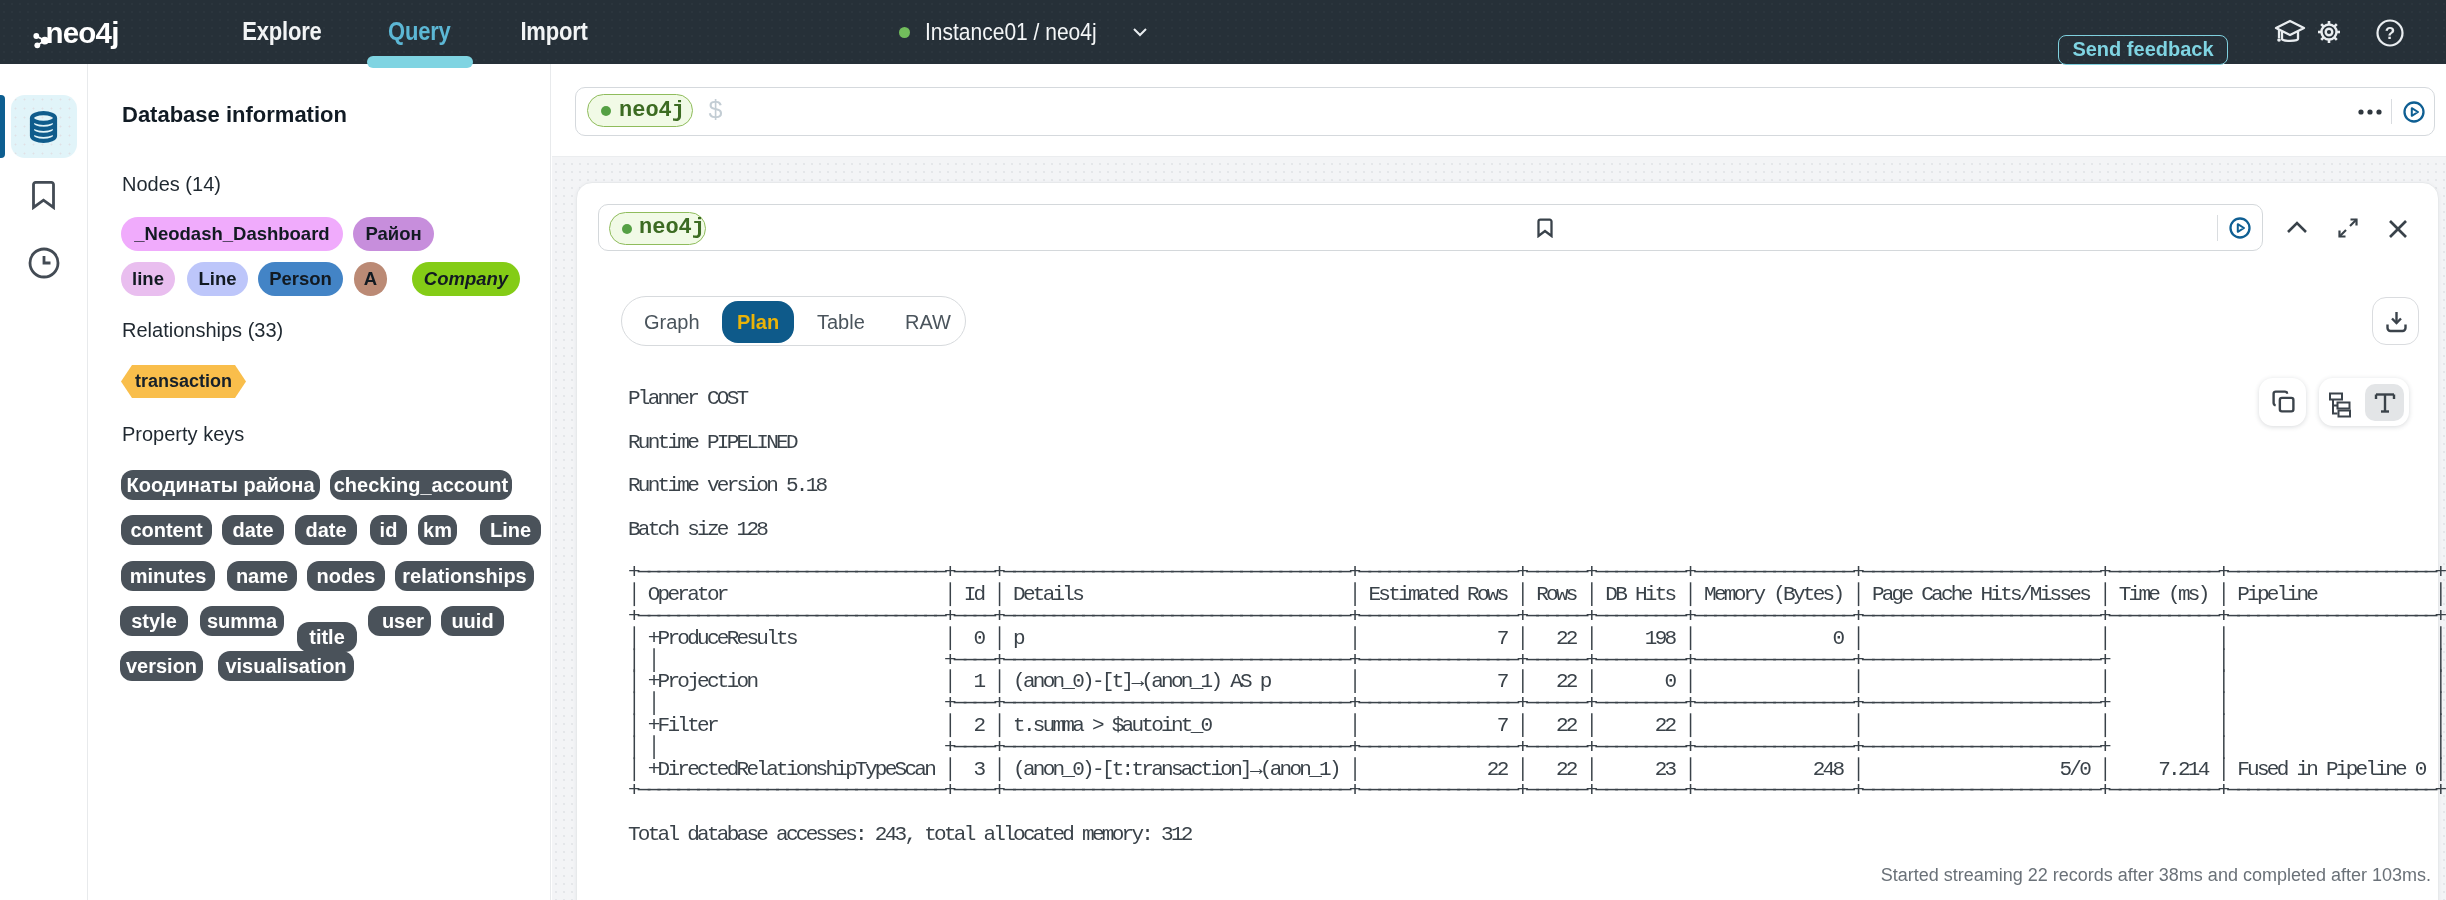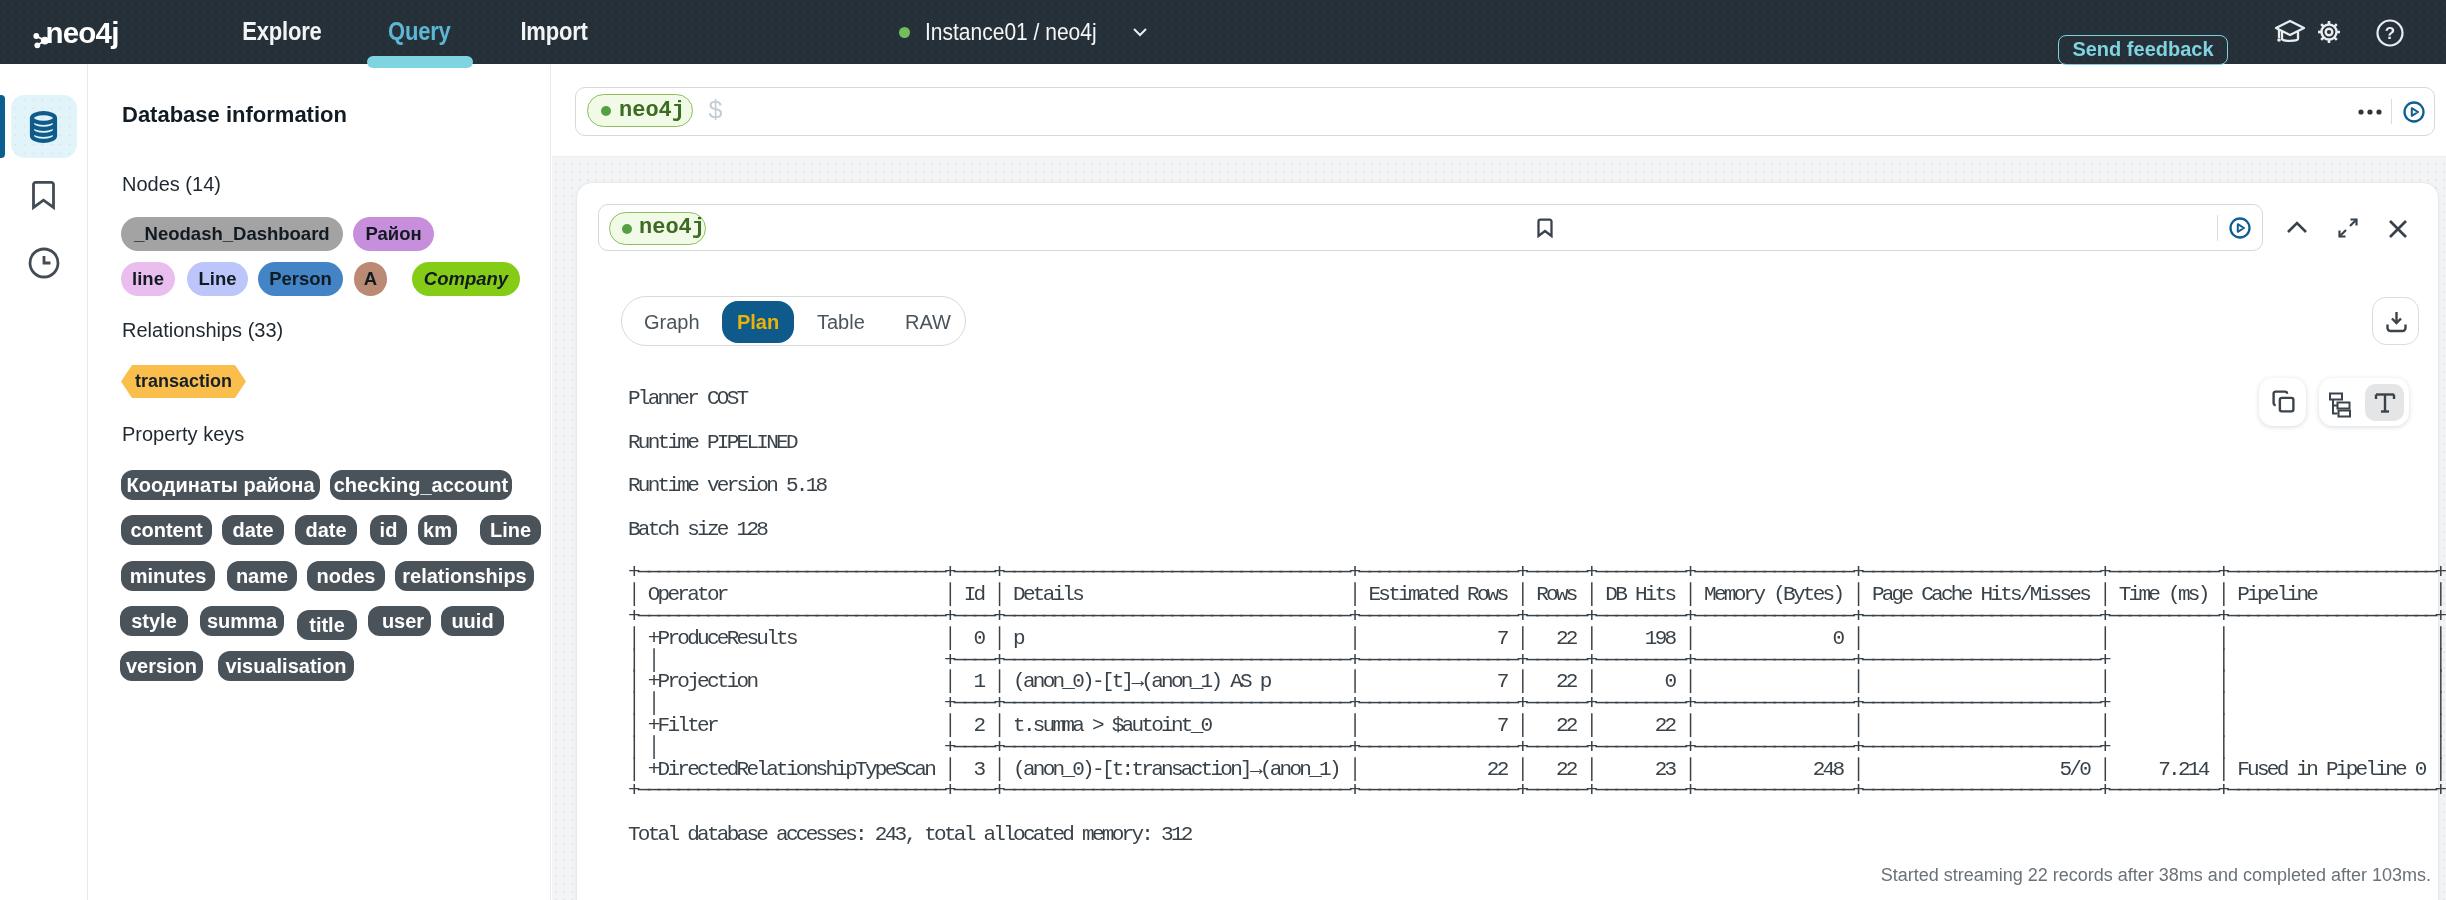--- a/index.html
+++ b/index.html
@@ -121,21 +121,21 @@
   </svg>
   <svg style="position:absolute;left:28px;top:183px" width="32" height="32" viewBox="0 0 32 32">
     <circle cx="16" cy="16" r="14" fill="none" stroke="#434b54" stroke-width="2.8"></circle>
     <path d="M16 9 V16 H22.5" fill="none" stroke="#434b54" stroke-width="2.8"></path>
   </svg>
 </div>
 
 <div id="sidebar">
   <h1>Database information</h1>
   <div class="seclabel" style="top:109px;">Nodes (14)</div>
-  <div class="pill" style="left:33px;top:153px;width:222px;background:#a3a3a3;">_Neodash_Dashboard</div>
+  <div class="pill" style="left:33px;top:153px;width:222px;background:#f0abfc;">_Neodash_Dashboard</div>
   <div class="pill" style="left:265px;top:153px;width:81px;background:#c78edc;">Район</div>
   <div class="pill" style="left:33px;top:198px;width:54px;background:#e9beef;">line</div>
   <div class="pill" style="left:99px;top:198px;width:61px;background:#bdc6fa;">Line</div>
   <div class="pill" style="left:170px;top:198px;width:85px;background:#4384c6;">Person</div>
   <div class="pill" style="left:266px;top:198px;width:33px;background:#bb8a75;">A</div>
   <div class="pill" style="left:324px;top:198px;width:108px;background:#84cc16;font-style:italic;">Company</div>
   <div class="seclabel" style="top:255px;">Relationships (33)</div>
   <div id="relpill">transaction</div>
   <div class="seclabel" style="top:359px;">Property keys</div>
   <div class="ppill" style="left:33px;top:406px;width:199px;">Коодинаты района</div>
@@ -145,21 +145,21 @@
   <div class="ppill" style="left:207px;top:451px;width:62px;">date</div>
   <div class="ppill" style="left:282px;top:451px;width:37px;">id</div>
   <div class="ppill" style="left:330px;top:451px;width:39px;">km</div>
   <div class="ppill" style="left:392px;top:451px;width:61px;">Line</div>
   <div class="ppill" style="left:33px;top:497px;width:94px;">minutes</div>
   <div class="ppill" style="left:139px;top:497px;width:70px;">name</div>
   <div class="ppill" style="left:219px;top:497px;width:78px;">nodes</div>
   <div class="ppill" style="left:307px;top:497px;width:139px;">relationships</div>
   <div class="ppill" style="left:32px;top:542px;width:68px;">style</div>
   <div class="ppill" style="left:112px;top:542px;width:84px;">summa</div>
-  <div class="ppill" style="left:209px;top:546px;width:60px;">title</div>
+  <div class="ppill" style="left:209px;top:558px;width:60px;">title</div>
   <div class="ppill" style="left:280px;top:542px;width:63px;padding-left:7px;">user</div>
   <div class="ppill" style="left:353px;top:542px;width:63px;">uuid</div>
   <div class="ppill" style="left:32px;top:587px;width:83px;">version</div>
   <div class="ppill" style="left:130px;top:587px;width:136px;">visualisation</div>
 </div>
 
 <div id="main">
   <div id="toolbar">
     <div id="qbar">
       <div class="dbpill" style="left:11px;top:6px;width:106px;height:33px;font-size:22px;line-height:31px;padding-left:31px;">neo4j<span class="dot" style="left:13px;top:11px;"></span></div>

